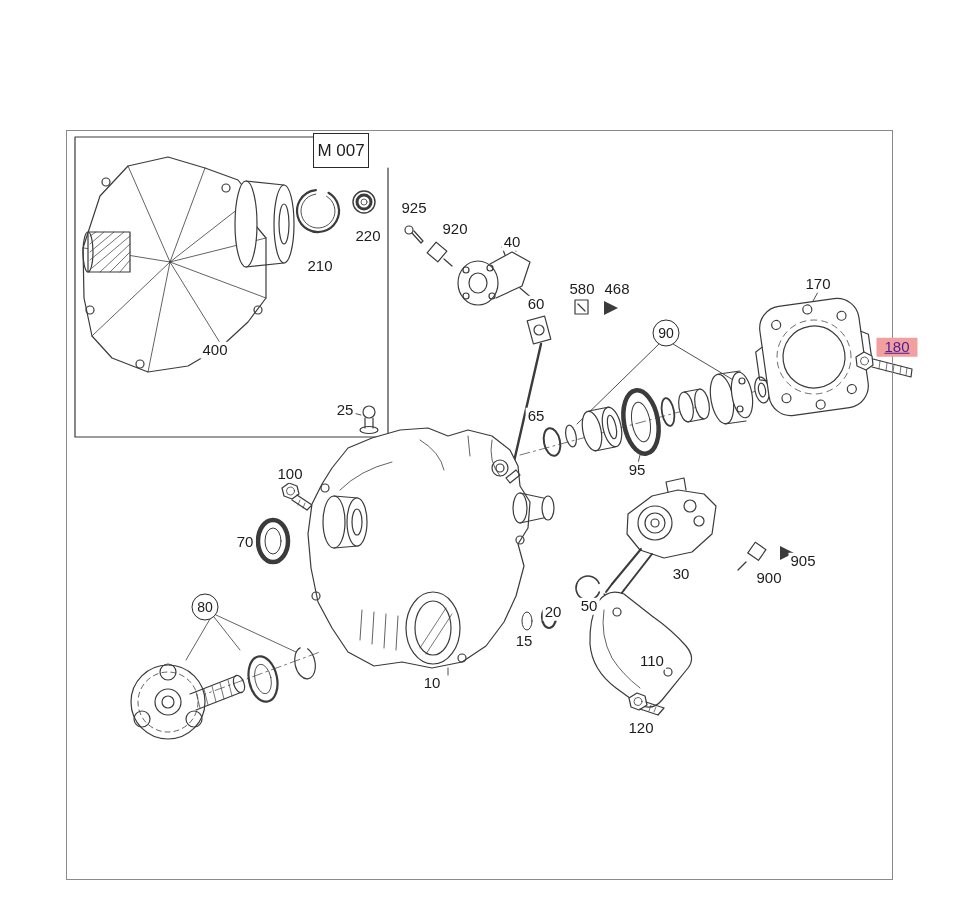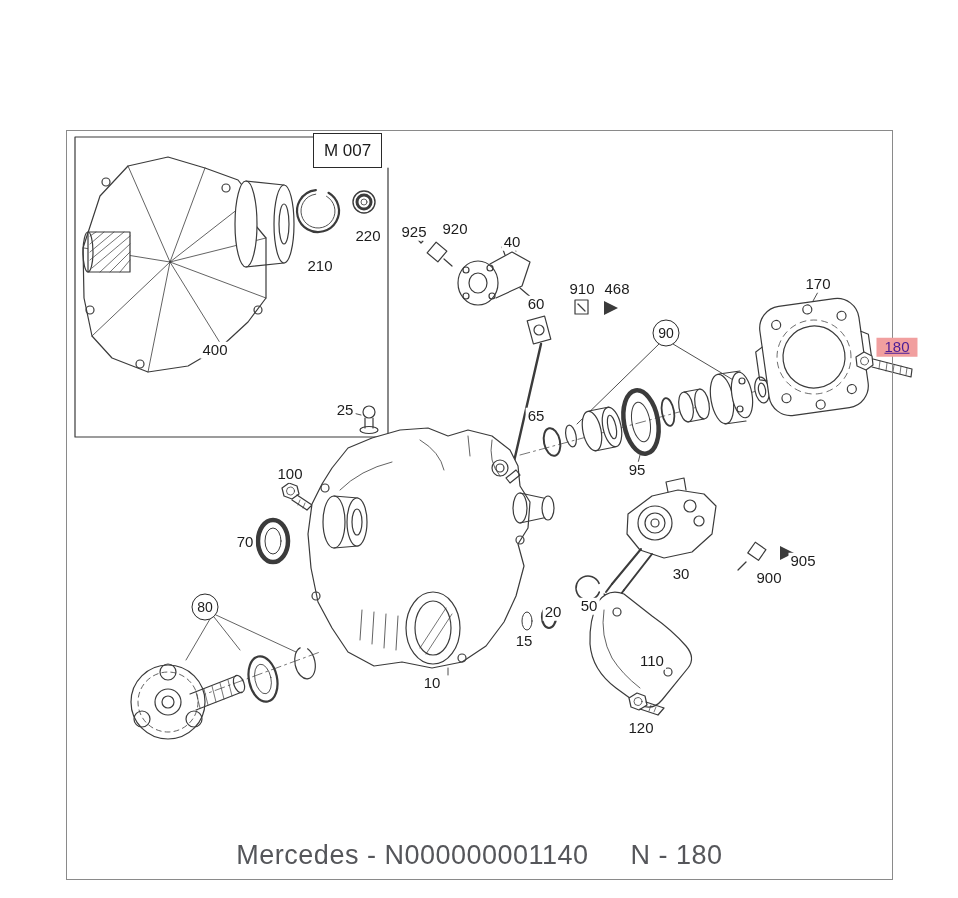--- a/index.html
+++ b/index.html
@@ -23,21 +23,21 @@
   }
   .plabel.circled {
     width: 27px; height: 27px; border: 1.4px solid #2a2a2a; border-radius: 50%;
     display: flex; align-items: center; justify-content: center;
     font-size: 14px; padding: 0;
   }
   .plabel.highlighted {
     background: var(--color-highlight, #f19f9f); padding: 1px 8px; color: #4c1d95; text-decoration: underline;
   }
   .mbox {
-    position: absolute; left: 313px; top: 133px; width: 69px; height: 35px;
+    position: absolute; left: 313px; top: 133px; width: 56px; height: 35px;
     border: 1.5px solid #2a2a2a; background: #fff;
     display: flex; align-items: center; justify-content: center;
     font-size: 17px; color: #1c1c1c;
   }
   .caption {
     position: absolute; left: 66px; top: 840px; width: 827px; text-align: center;
     font-size: 27px; color: var(--color-caption_text, #55565a); letter-spacing: 0.5px;
   }
   .caption .gap { display: inline-block; width: 42px; }
 </style>
@@ -277,42 +277,39 @@
     </g>
   </svg>
 
   <div class="frame"></div>
 
   <div class="mbox">M 007</div>
 
   <div class="plabel" style="left:368px;top:236px">220</div>
   <div class="plabel" style="left:320px;top:266px">210</div>
   <div class="plabel" style="left:215px;top:350px">400</div>
-  <div class="plabel" style="left:414px;top:232px">925</div>
+  <div class="plabel" style="left:414px;top:208px">925</div>
   <div class="plabel" style="left:455px;top:229px">920</div>
   <div class="plabel" style="left:512px;top:242px">40</div>
   <div class="plabel" style="left:536px;top:304px">60</div>
-  <div class="plabel" style="left:582px;top:289px">910</div>
+  <div class="plabel" style="left:582px;top:289px">580</div>
   <div class="plabel" style="left:617px;top:289px">468</div>
   <div class="plabel circled" style="left:666px;top:333px">90</div>
   <div class="plabel" style="left:818px;top:284px">170</div>
   <div class="plabel highlighted" style="left:897px;top:347px">180</div>
   <div class="plabel" style="left:345px;top:410px">25</div>
   <div class="plabel" style="left:536px;top:416px">65</div>
   <div class="plabel" style="left:637px;top:470px">95</div>
   <div class="plabel" style="left:290px;top:474px">100</div>
   <div class="plabel" style="left:245px;top:542px">70</div>
   <div class="plabel" style="left:681px;top:574px">30</div>
   <div class="plabel" style="left:803px;top:561px">905</div>
   <div class="plabel" style="left:769px;top:578px">900</div>
   <div class="plabel circled" style="left:205px;top:607px">80</div>
   <div class="plabel" style="left:589px;top:606px">50</div>
   <div class="plabel" style="left:553px;top:612px">20</div>
   <div class="plabel" style="left:524px;top:641px">15</div>
   <div class="plabel" style="left:432px;top:683px">10</div>
   <div class="plabel" style="left:652px;top:661px">110</div>
   <div class="plabel" style="left:641px;top:728px">120</div>
 
-  <div class="caption">
-    <span>Mercedes - N000000001140</span><span class="gap"></span><span>N - 180</span>
-  </div>
 
 </div>
 
 </body></html>

